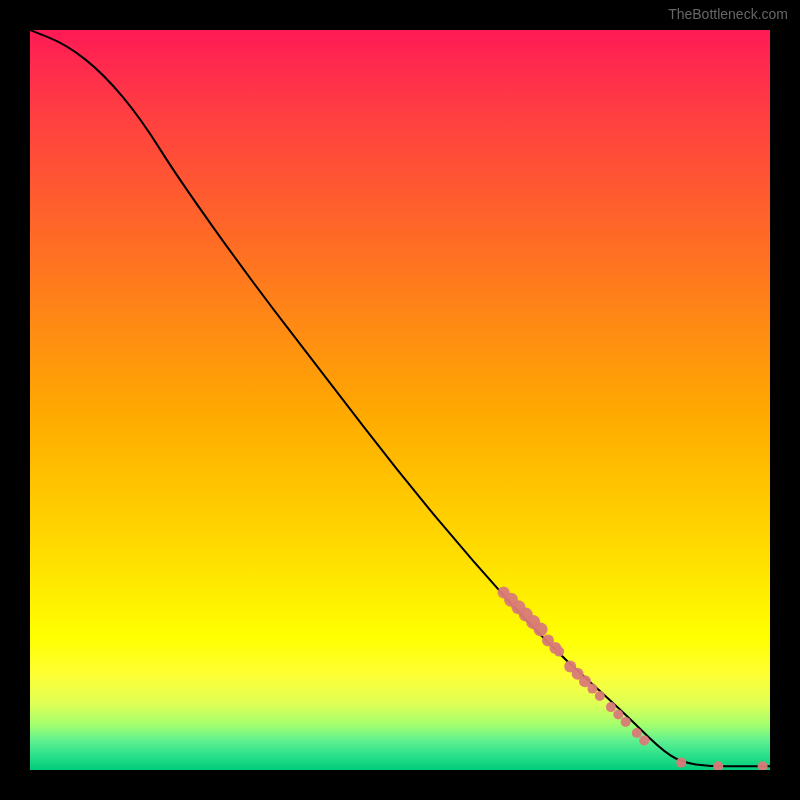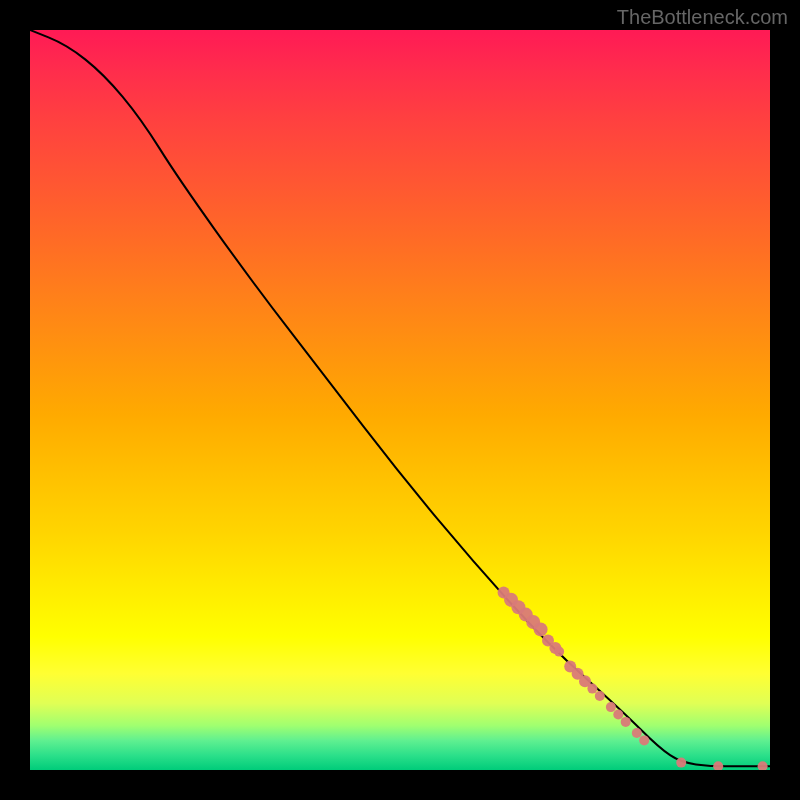--- a/index.html
+++ b/index.html
@@ -8,21 +8,21 @@
     height: 800px;
     background: #000;
     position: relative;
     font-family: Arial, sans-serif;
   }
   .watermark {
     position: absolute;
     top: 6px;
     right: 12px;
     color: #666;
-    font-size: 20px;
+    font-size: 14px;
     font-weight: 500;
     z-index: 10;
   }
   .plot-area {
     position: absolute;
     left: 30px;
     top: 30px;
     width: 740px;
     height: 740px;
     overflow: hidden;

